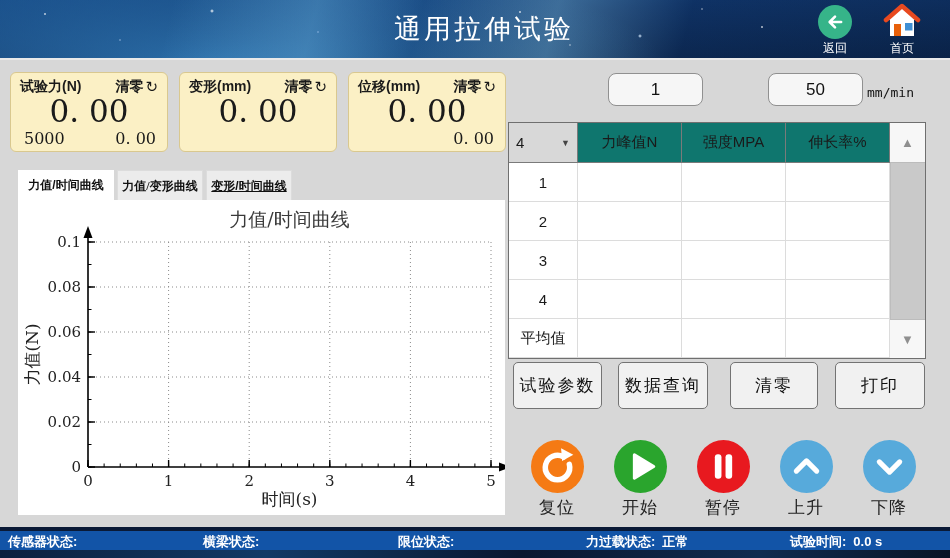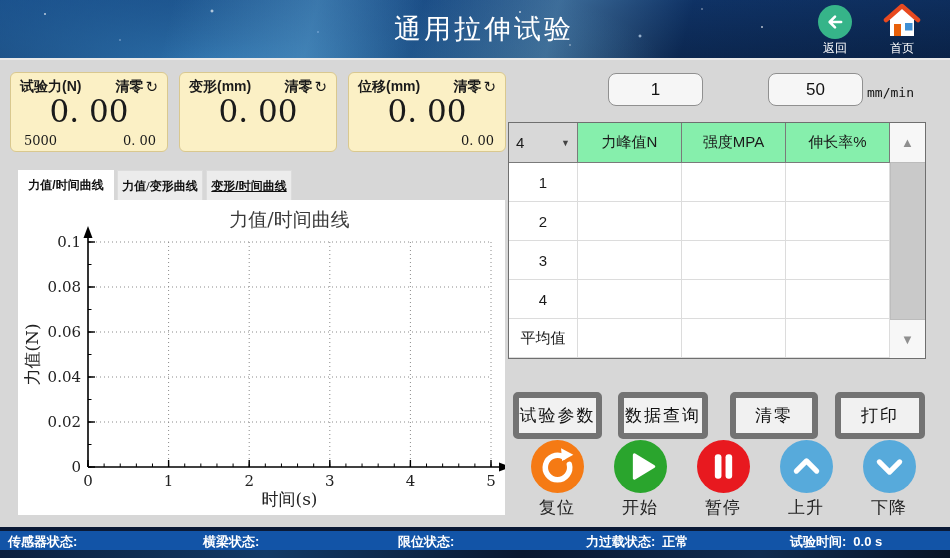--- a/index.html
+++ b/index.html
@@ -34,21 +34,21 @@
   .meter{position:absolute;top:72px;width:158px;height:80px;background:#fbf0c5;
     border:1px solid #d9c88f;border-radius:6px;box-sizing:border-box;}
   .meter.m0{left:10px}.meter.m1{left:179px}.meter.m2{left:348px}
   .meter-top{display:flex;justify-content:space-between;align-items:center;padding:5px 9px 0 9px;
     font-size:14px;font-weight:bold;color:#1a1a1a;}
   .meter-clear{cursor:pointer;display:flex;align-items:center;gap:2px;}
   .meter-clear .rot{font-weight:normal;font-size:15px;line-height:14px;}
   .meter-value{text-align:center;font-family:"DejaVu Serif",serif;font-size:31px;line-height:33px;
     margin-top:-1px;color:#1a1a1a;}
   .meter-sub{position:absolute;left:13px;right:11px;bottom:3px;display:flex;justify-content:space-between;
-    font-family:"DejaVu Serif",serif;font-size:13px;color:#1a1a1a;}
+    font-family:"DejaVu Serif",serif;font-size:16px;color:#1a1a1a;}
   
   .tab{position:absolute;top:170px;height:30px;line-height:30px;text-align:center;
     font-size:12px;font-weight:bold;color:#111;cursor:pointer;box-sizing:border-box;}
   .tab.active{left:18px;width:96px;height:31px;background:#fff;z-index:3;}
   .tab.t1{left:117px;width:86px;background:#ececec;border:1px solid #dcdcdc;border-bottom:none;font-family:Liberation Serif, serif;}
   .tab.t2{left:206px;width:86px;background:#ececec;border:1px solid #dcdcdc;border-bottom:none;text-decoration:underline;}
   .chart-panel{position:absolute;left:18px;top:200px;width:487px;height:315px;background:#fff;}
   
   .setup-label{position:absolute;top:81px;font-size:17px;color:#111;margin-top:48px;}
   .lab-group{left:512px}.lab-speed{left:712px}
@@ -56,32 +56,32 @@
     border:1px solid #909090;border-radius:8px;text-align:center;font-size:17px;color:#111;
     font-family:"Liberation Sans",sans-serif;box-sizing:border-box;outline:none;}
   .in-group{left:608px}.in-speed{left:768px}
   .speed-unit{position:absolute;left:867px;top:85px;font-size:13px;
     font-family:"DejaVu Sans Mono",monospace;color:#111;}
   
   .rtable{position:absolute;left:508px;top:122px;width:416px;height:235px;background:#fff;
     border:1px solid #6f6f6f;box-sizing:content-box;display:grid;
     grid-template-columns:69px 104px 104px 104px 35px;
     grid-template-rows:40px 39px 39px 39px 39px 39px;}
-  .hcell{background:#86efac;border-right:1px solid #7a7a7a;border-bottom:1px solid #7a7a7a;
+  .hcell{background:#0f766e;border-right:1px solid #7a7a7a;border-bottom:1px solid #7a7a7a;
     display:flex;align-items:center;justify-content:center;font-size:15px;color:#1a1a1a;}
   .hcell.sel{background:#d8d8d8;justify-content:space-between;padding:0 7px;cursor:pointer;box-sizing:border-box;}
   .hcell.sel .dd{font-size:9px;color:#444;}
   .bcell{border-right:1px solid #dcdcdc;border-bottom:1px solid #dcdcdc;
     display:flex;align-items:center;justify-content:center;font-size:15px;color:#1a1a1a;}
   .sb-btn{background:#f7f7f7;border-bottom:1px solid #bcbcbc;display:flex;align-items:center;
     justify-content:center;color:#8f8f8f;font-size:13px;cursor:pointer;grid-column:5;}
   .sb-track{grid-column:5;grid-row:2/6;background:#c9c9c9;border-left:1px solid #bdbdbd;cursor:pointer;}
   .sb-up{grid-row:1}.sb-down{grid-row:6;border-bottom:none;border-top:1px solid #bcbcbc;}
   
-  .act-btn{position:absolute;top:392px;height:47px;background:#f1f1f1;border:6px solid #737373;
+  .act-btn{position:absolute;top:362px;height:47px;background:#f1f1f1;border:1px solid #737373;
     border-radius:5px;font-size:17px;color:#111;display:flex;align-items:center;justify-content:center;
     cursor:pointer;box-sizing:border-box;letter-spacing:2px;}
   .ab0{left:513px;width:89px}.ab1{left:618px;width:90px}.ab2{left:730px;width:88px}.ab3{left:835px;width:90px}
   
   .ctl{position:absolute;top:440px;width:72px;text-align:center;cursor:pointer;}
   .c0{left:521px}.c1{left:604px}.c2{left:687px}.c3{left:770px}.c4{left:853px}
   .ctl svg{width:53px;height:53px;display:block;margin:0 auto;}
   .ctl-label{font-size:17px;color:#222;margin-top:3px;letter-spacing:1px;}
   
   .status-sep{position:absolute;left:0;top:527px;width:950px;height:4px;background:#0a1a36;}

